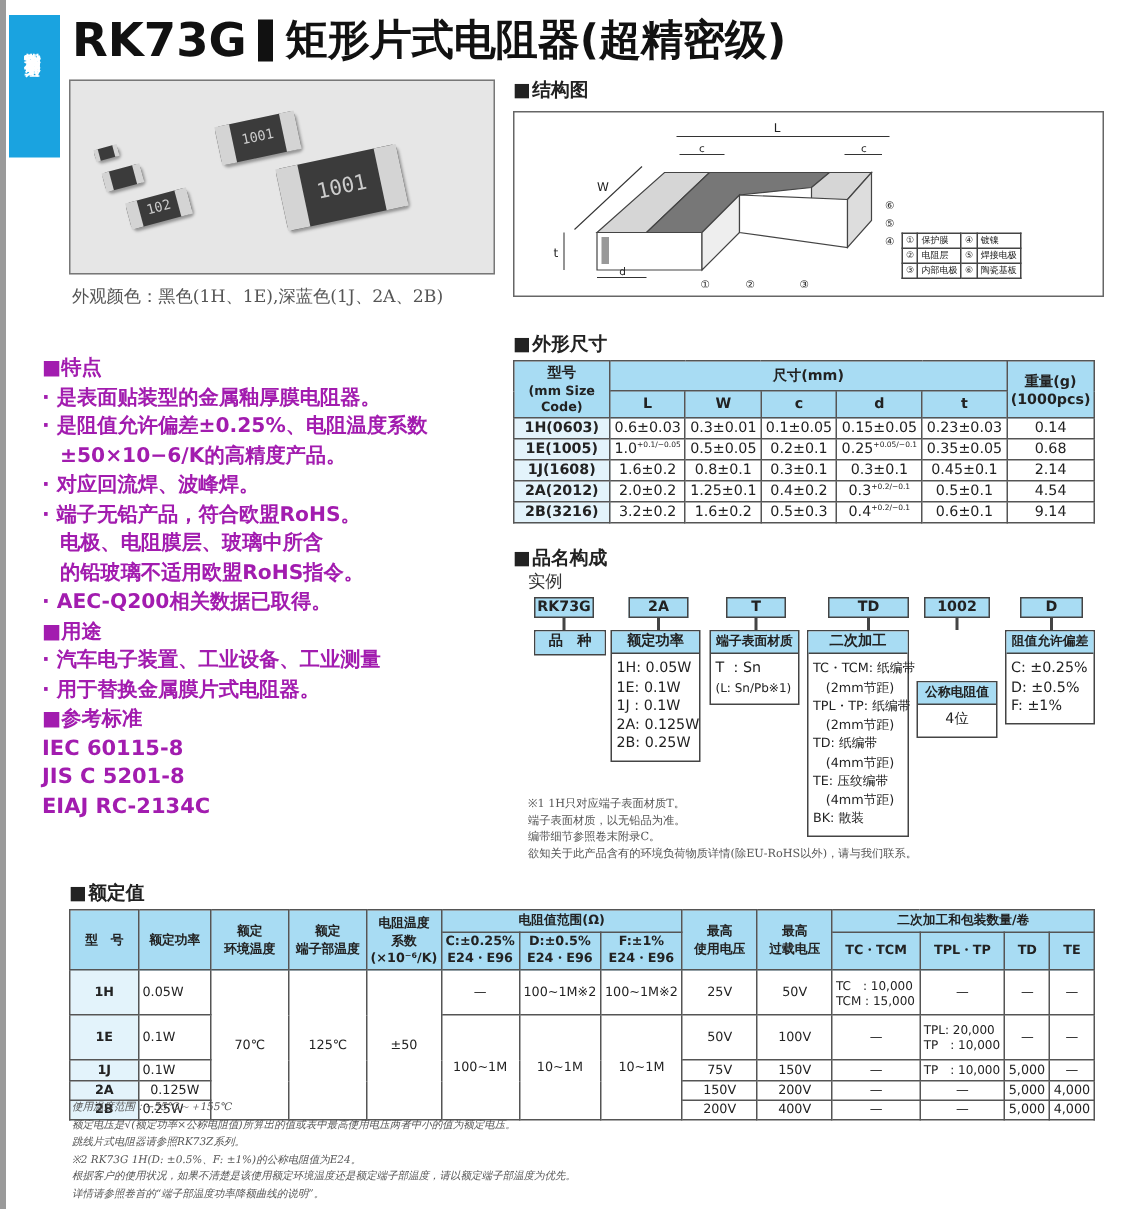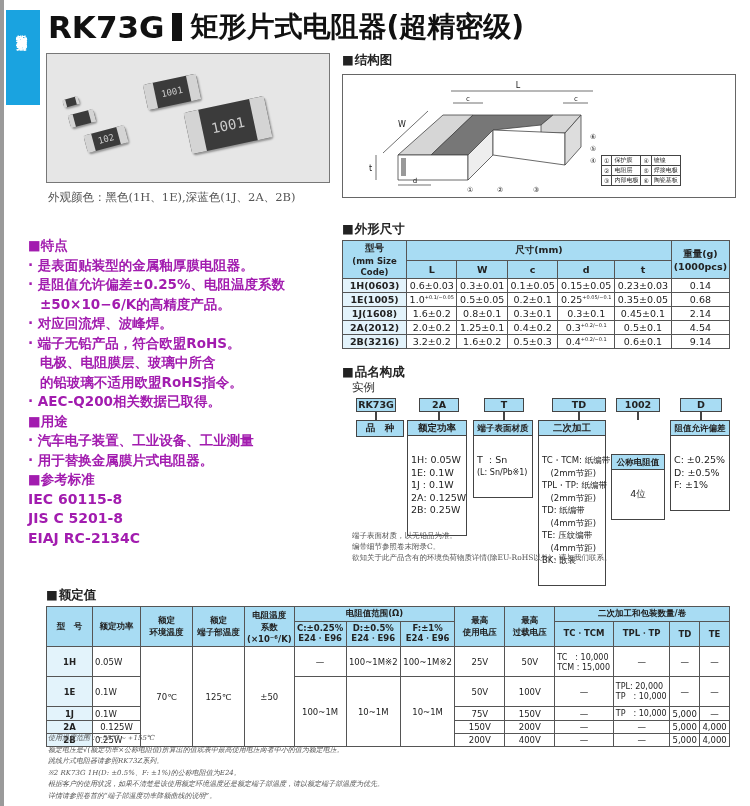--- a/index.html
+++ b/index.html
@@ -35,21 +35,21 @@
   table.t { border-collapse: collapse; position: absolute; font-size: 9.5px; }
   table.t th, table.t td { border: 1px solid #555; text-align: center; padding: 1px 2px; }
   table.t th { background: #a8dcf3; font-weight: bold; color: #222; }
   table.t td.rh { background: #e3f3fb; font-weight: bold; }
   table.t sup { font-size: 5px; }
 
   .pn { position: absolute; left: 342px; top: 370px; width: 400px; height: 165px; }
   .pn .box { position: absolute; border: 1.5px solid #444; background: #a8dcf3; font-size: 9.5px; font-weight: bold; text-align: center; height: 14px; line-height: 12px; }
   .pn .lbl { position: absolute; border: 1.5px solid #444; background: #fff; font-size: 9.5px; }
   .pn .lbl .lh { background: #a8dcf3; font-weight: bold; text-align: center; border-bottom: 1px solid #444; height: 15px; line-height: 14px; }
-  .pn .lbl .lb { padding: 18px 3px; line-height: 12.5px; white-space: nowrap; }
+  .pn .lbl .lb { padding: 4px 3px; line-height: 12.5px; white-space: nowrap; }
   .pn .conn { position: absolute; width: 1.5px; background: #444; height: 8px; }
 
   .notes { position: absolute; left: 352px; top: 530px; font-size: 7.5px; line-height: 11px; color: #555; font-family: "DejaVu Serif", serif; }
   .foot { position: absolute; left: 48px; top: 733px; font-size: 7px; line-height: 11.5px; color: #555; font-family: "DejaVu Serif", serif; font-style: italic; }
 </style>
 </head>
 <body>
 
 <div class="edge"></div>
 <div class="side-tab">矩形片式电阻器</div>
@@ -276,20 +276,21 @@
     <div class="lh" style="font-size:8.5px">阻值允许偏差</div>
     <div class="lb">
         <div>C: ±0.25%</div>
         <div>D: ±0.5%</div>
         <div>F: ±1%</div>
       </div>
   </div>
 </div>
 
 <div class="notes">
+  <div>※1 1H只对应端子表面材质T。</div>
   <div>端子表面材质，以无铅品为准。</div>
   <div>编带细节参照卷末附录C。</div>
   <div>欲知关于此产品含有的环境负荷物质详情(除EU-RoHS以外)，请与我们联系。</div>
 </div>
 
 <div class="sec-h" style="left:46px;top:587px;">额定值</div>
 <table class="t" style="left:46px;top:606px;width:684px;font-size:8.5px;">
   <tbody>
       <tr>
     <th rowspan="2" style="width:46px">型　号</th>

